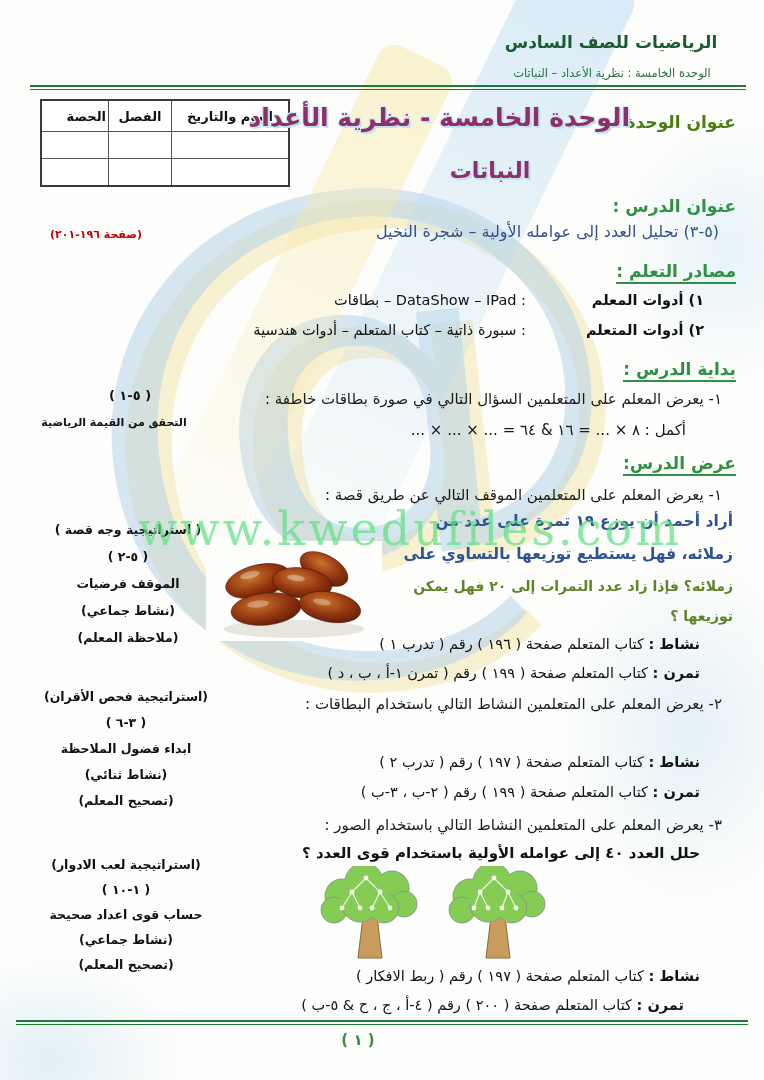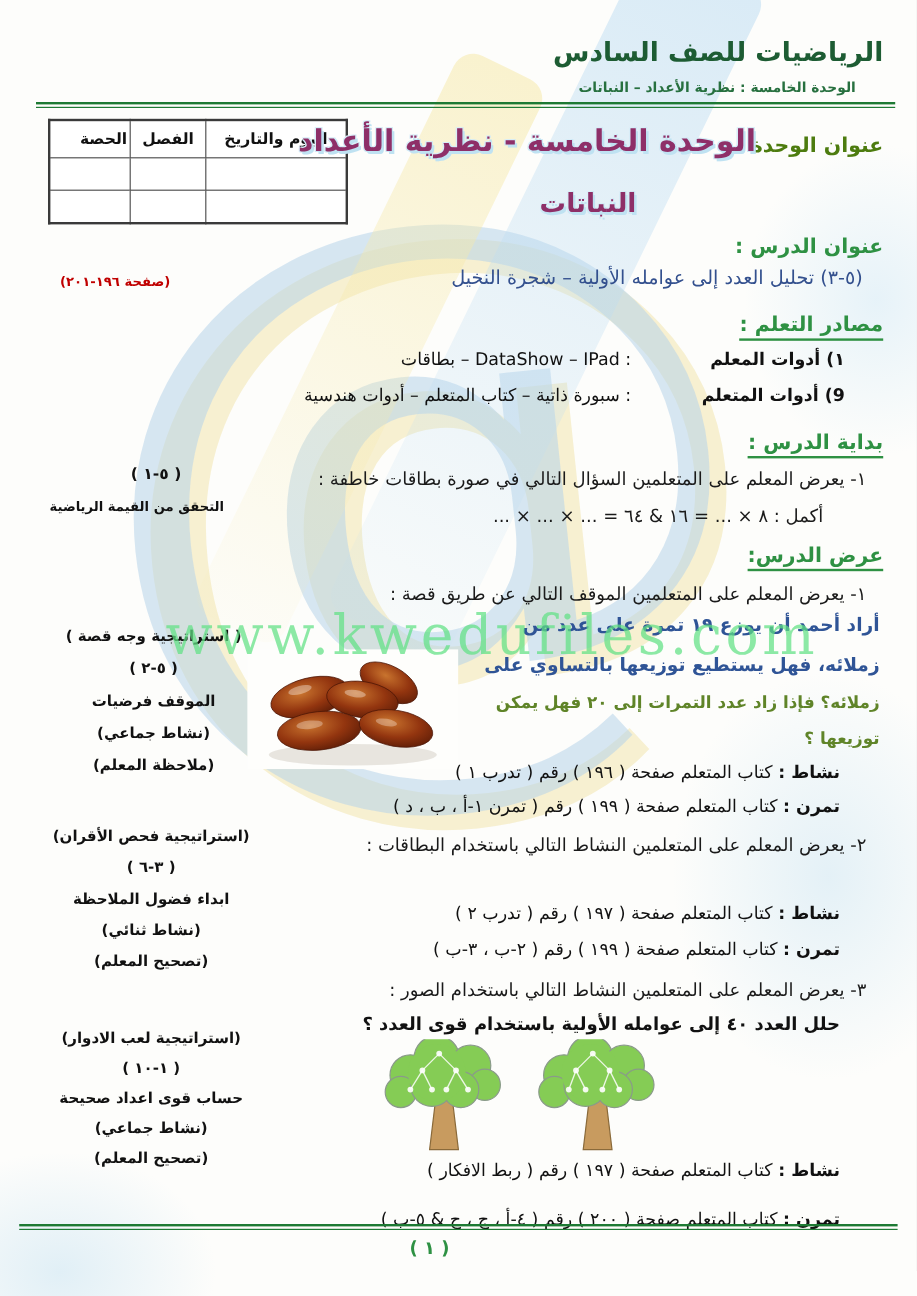--- a/index.html
+++ b/index.html
@@ -19,22 +19,22 @@
       background:linear-gradient(180deg,rgba(246,233,170,0.55),rgba(246,233,170,0.06));}
   .blob{position:absolute;border-radius:50%;}
   .b1{left:560px;top:560px;width:260px;height:340px;background:radial-gradient(closest-side,rgba(190,222,240,0.4),rgba(190,222,240,0));}
   .b2{left:-80px;top:960px;width:260px;height:200px;background:radial-gradient(closest-side,rgba(190,222,240,0.45),rgba(190,222,240,0));}
   .b3{left:620px;top:120px;width:220px;height:260px;background:radial-gradient(closest-side,rgba(208,232,246,0.5),rgba(208,232,246,0));}
 
   .abs{position:absolute;z-index:2;}
   .ar{direction:rtl;unicode-bidi:embed;white-space:nowrap;}
   .rule{position:absolute;z-index:2;height:2px;border-top:2px solid #1e7a34;border-bottom:1px solid #1e7a34;}
 
-  .hdr-title{font-size:22px;font-weight:bold;color:#1d5c33;text-align:right;}
-  .hdr-sub{font-size:11.5px;font-weight:bold;color:#27703f;text-align:left;}
+  .hdr-title{font-size:17px;font-weight:bold;color:#1d5c33;text-align:center;}
+  .hdr-sub{font-size:11.5px;font-weight:normal;color:#27703f;text-align:center;}
 
   table.sched{border-collapse:collapse;border:2px solid #3a3a3a;background:#fff;direction:rtl;}
   table.sched th, table.sched td{border:1px solid #555;}
   table.sched th{font-size:13px;font-weight:bold;color:#111;padding:4px 2px;height:22px;}
   table.sched td{height:24px;}
   .c-day{width:112px;} .c-class{width:58px;} .c-period{width:62px;text-align:right;}
 
   .navy-label{font-size:17px;font-weight:bold;color:#4d7c0f;}
   .wordart{font-size:25px;font-weight:bold;color:#8e2f68;letter-spacing:0.5px;
     text-shadow:2px 2px 0 #bfe2f2,-1px -1px 0 #d9eef8,1px -1px 0 #cfe9f6,-1px 1px 0 #cfe9f6;}
@@ -103,21 +103,21 @@
   <div class="abs ar wordart" style="top:103px;right:134px;">الوحدة الخامسة - نظرية الأعداد</div>
   <div class="abs ar wordart wordart2" style="top:158px;right:219px;width:110px;text-align:center;">النباتات</div>
 
   <div class="abs ar h-green" style="top:196px;right:28px;">عنوان الدرس :</div>
   <div class="abs ar lesson-title" style="top:222px;right:45px;">(٥-٣) تحليل العدد إلى عوامله الأولية – شجرة النخيل</div>
   <div class="abs ar page-ref" style="top:228px;left:50px;">(صفحة ١٩٦-٢٠١)</div>
 
   <div class="abs ar h-green h-underline" style="top:261px;right:28px;">مصادر التعلم :</div>
   <div class="abs ar res-label" style="top:292px;right:60px;">١) أدوات المعلم</div>
   <div class="abs ar res-value" style="top:292px;right:238px;">: DataShow – IPad – بطاقات</div>
-  <div class="abs ar res-label" style="top:322px;right:60px;">9) أدوات المتعلم</div>
+  <div class="abs ar res-label" style="top:322px;right:60px;">٢) أدوات المتعلم</div>
   <div class="abs ar res-value" style="top:322px;right:238px;">: سبورة ذاتية – كتاب المتعلم – أدوات هندسية</div>
 
   <div class="abs ar h-green h-underline" style="top:359px;right:28px;">بداية الدرس :</div>
   <div class="abs ar body-line" style="top:390px;right:42px;">١- يعرض المعلم على المتعلمين السؤال التالي في صورة بطاقات خاطفة :</div>
   <div class="abs ar body-line" style="top:421px;right:78px;">أكمل :  ٨ × ... = ١٦  &amp;  ٦٤ = ... × ... × ...</div>
   <div class="abs ar side-code" style="top:388px;left:88px;width:84px;">( ٥-١ )</div>
   <div class="abs ar side-note" style="top:416px;left:34px;width:160px;">التحقق من القيمة الرياضية</div>
 
   <div class="abs ar h-green h-underline" style="top:453px;right:28px;">عرض الدرس:</div>
   <div class="abs ar body-line" style="top:486px;right:42px;">١- يعرض المعلم على المتعلمين الموقف التالي عن طريق قصة :</div>
@@ -241,21 +241,21 @@
             <circle cx="86" cy="42" r="2.4"></circle>
         </g>
       </g>
     </svg>
   </div>
 
   <div class="abs ar act-line" style="top:968px;right:64px;">
     <b>نشاط :</b>
     <span>كتاب المتعلم صفحة ( ١٩٧ ) رقم ( ربط الافكار )</span>
   </div>
-  <div class="abs ar act-line" style="top:997px;right:64px;margin-top:12px;">
+  <div class="abs ar act-line" style="top:997px;right:80px;">
     <b>تمرن :</b>
     <span>كتاب المتعلم صفحة ( ٢٠٠ ) رقم ( ٤-أ ، ج ، ح &amp; ٥-ب )</span>
   </div>
 
   <div class="abs ar side-block" style="left:26px;top:516px;width:204px;line-height:27px;">
     <div>( استراتيجية وجه قصة )</div>
     <div>( ٥-٢ )</div>
     <div>الموقف فرضيات</div>
     <div>(نشاط جماعي)</div>
     <div>(ملاحظة المعلم)</div>

